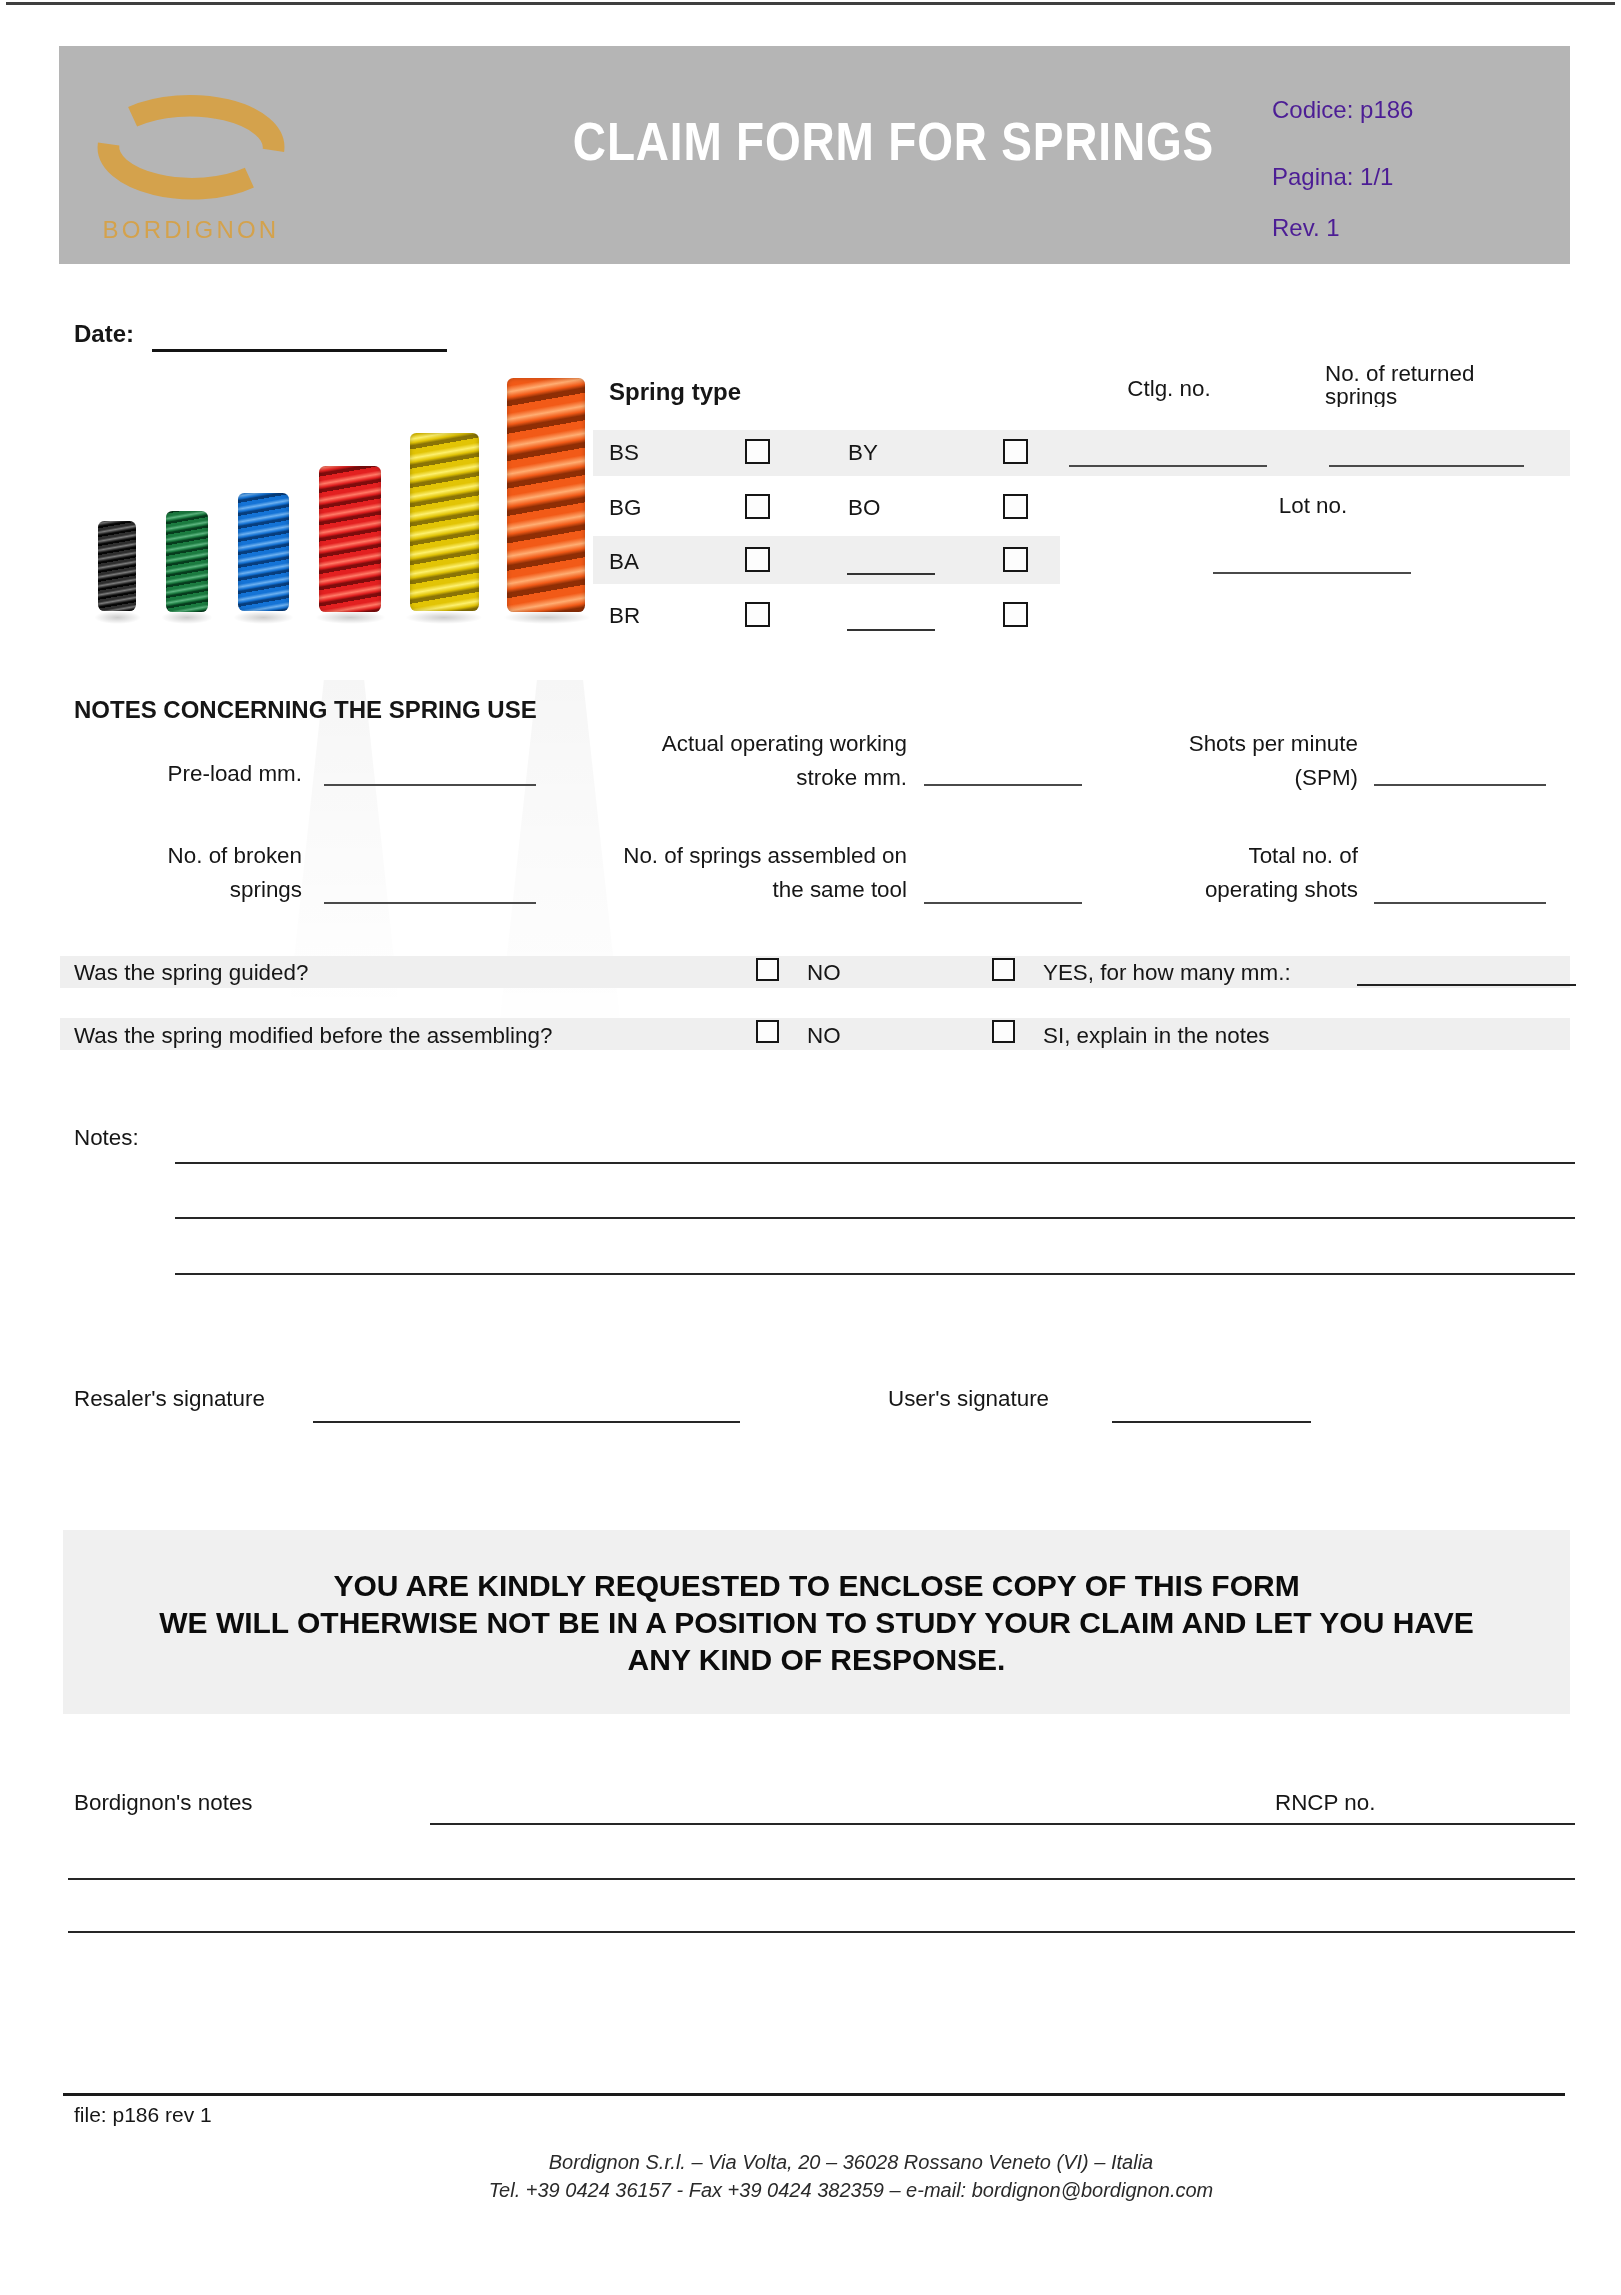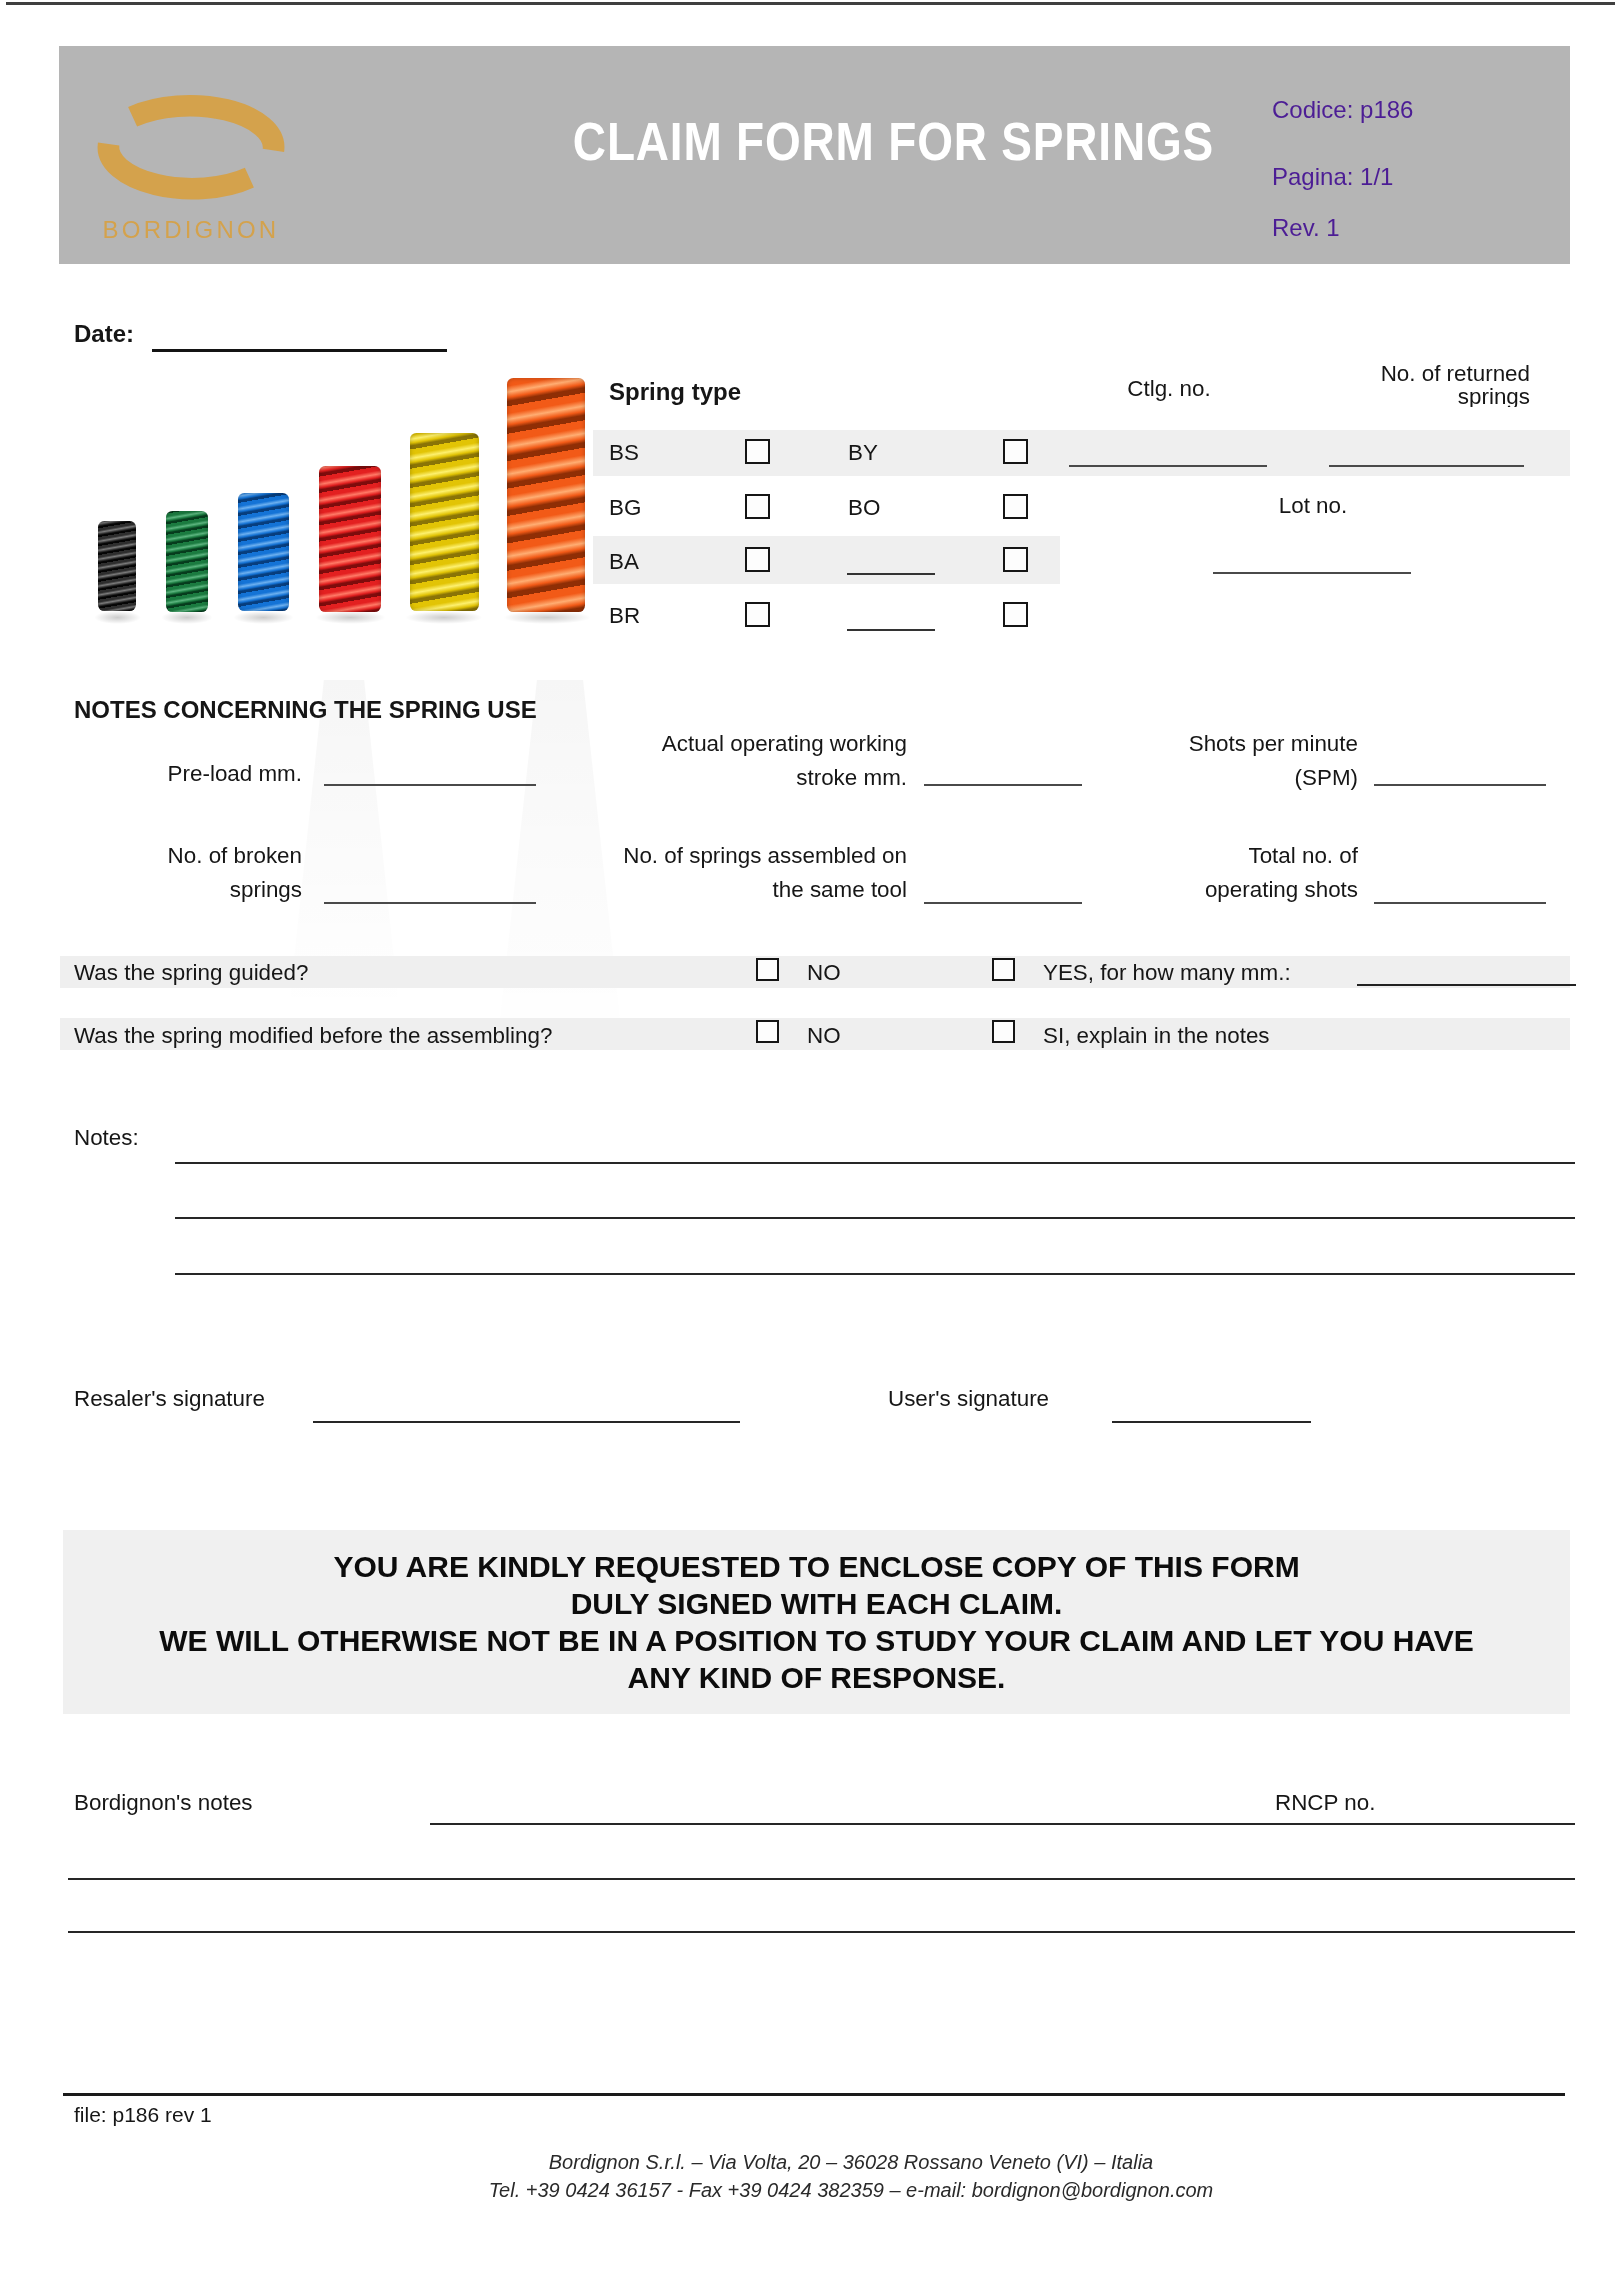--- a/index.html
+++ b/index.html
@@ -41,21 +41,21 @@
   .band2{left:593px;top:536px;width:467px;height:48px;}
   .tbl-title{left:609px;top:378px;font-size:24px;font-weight:700;}
   .lbl28{font-size:22.4px;}
   .c1l{left:609px;} .c2l{left:848px;}
   .r1t{top:440px;} .r2t{top:495px;} .r3t{top:549px;} .r4t{top:603px;}
   .cb{position:absolute;width:21px;height:21px;border:2.4px solid #151515;background:#fdfdfd;}
   .cbc1{left:745px;} .cbc2{left:1003px;}
   .r1c{top:439px;} .r2c{top:494px;} .r3c{top:547px;} .r4c{top:602px;}
   .ctlg-header{left:1073px;top:376px;width:192px;text-align:center;font-size:22.4px;}
   .returned-header{left:1325px;top:362px;width:205px;height:45px;overflow:hidden;
-                   text-align:right;font-size:22.4px;line-height:23px;}
+                   text-align:left;font-size:22.4px;line-height:23px;}
   .thin{height:2.4px;background:#4a4a4a;}
   .ctlg-blank{left:1069px;top:465px;width:198px;}
   .returned-blank{left:1329px;top:465px;width:195px;}
   .lot-label{left:1249px;top:493px;width:128px;text-align:center;font-size:22.4px;}
   .lot-blank{left:1213px;top:572px;width:198px;}
   .row3-blank{left:847px;top:573px;width:88px;height:2.4px;background:#333;}
   .row4-blank{left:847px;top:629px;width:88px;height:2.4px;background:#333;}
 
   
   .usage-heading{left:74px;top:696px;font-size:24px;font-weight:700;}
@@ -241,21 +241,20 @@
   <div class="abs nline nl2"></div>
   <div class="abs nline nl3"></div>
 
   <div class="abs sig-label sig1">Resaler's signature</div>
   <div class="abs sig-blank sb1"></div>
   <div class="abs sig-label sig2">User's signature</div>
   <div class="abs sig-blank sb2"></div>
 
   <div class="abs notice-box">
     <div class="notice-line">YOU ARE KINDLY REQUESTED TO ENCLOSE COPY OF THIS FORM</div>
-    <div class="notice-line">DULY SIGNED WITH EACH CLAIM.</div>
     <div class="notice-line">WE WILL OTHERWISE NOT BE IN A POSITION TO STUDY YOUR CLAIM AND LET YOU HAVE</div>
     <div class="notice-line">ANY KIND OF RESPONSE.</div>
   </div>
 
   <div class="abs bn-label">Bordignon's notes</div>
   <div class="abs rncp-label">RNCP no.</div>
   <div class="abs bnl1"></div>
   <div class="abs bnl2"></div>
   <div class="abs bnl3"></div>
 

